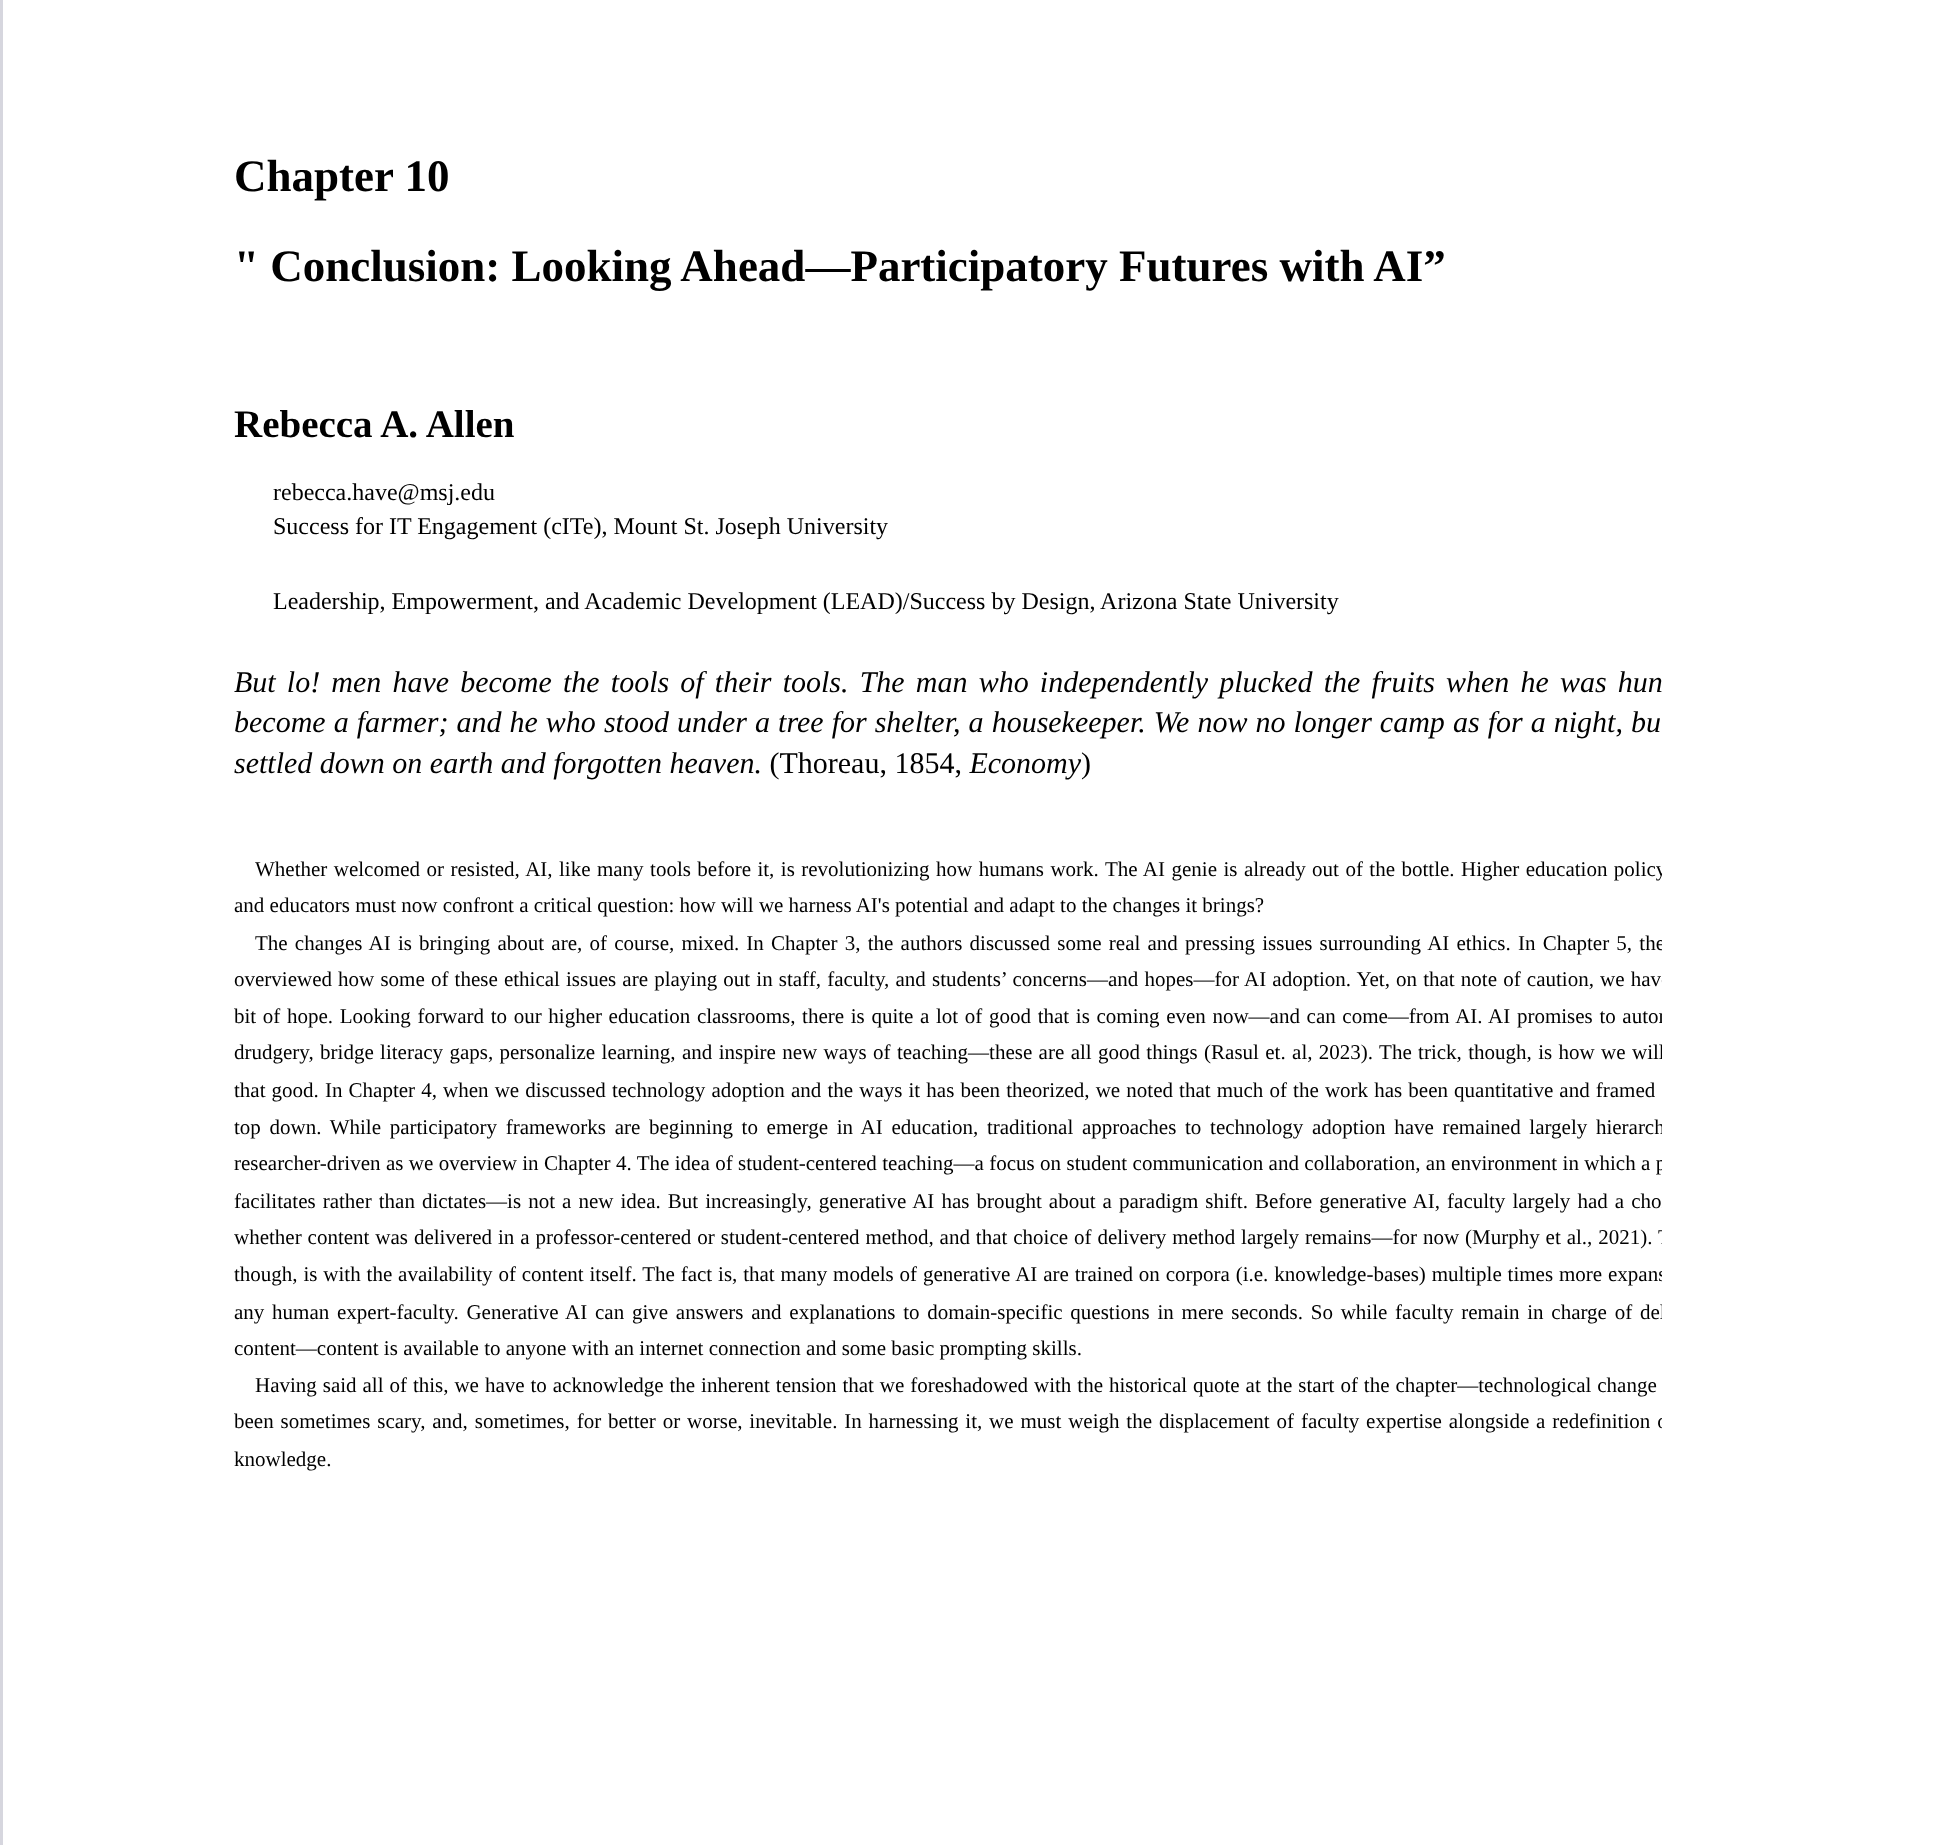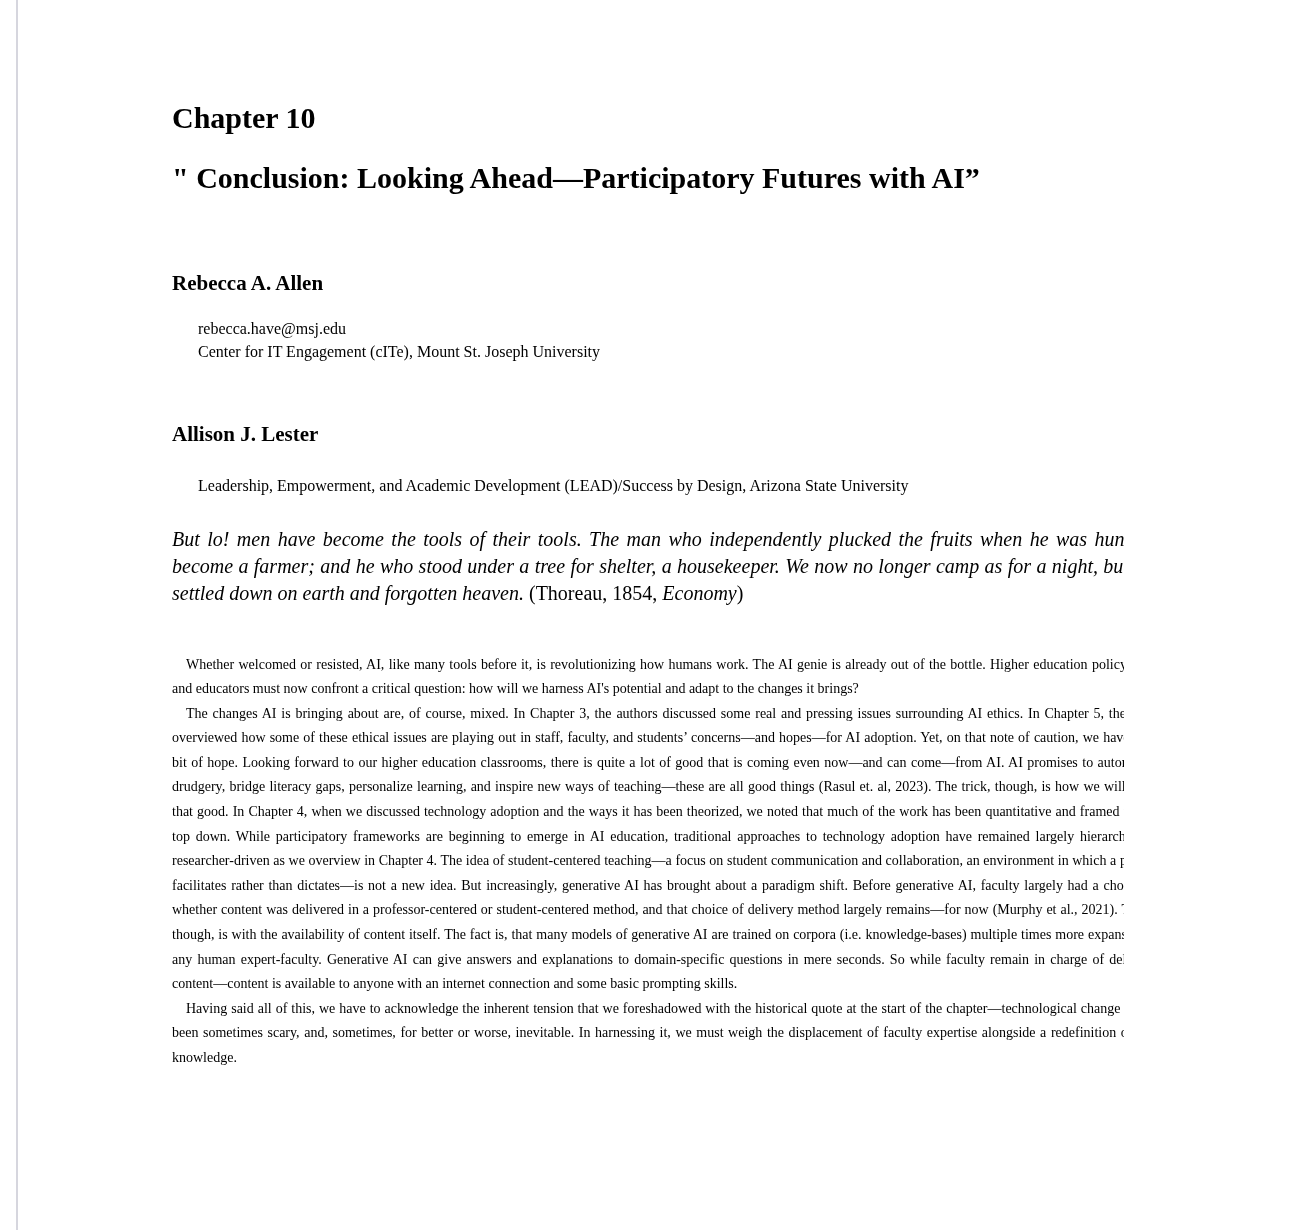--- a/index.html
+++ b/index.html
@@ -8,21 +8,20 @@
     background: #ffffff;
   }
   .page {
     position: relative;
     width: 1108px;
     height: 1230px;
     background: #ffffff;
     overflow: hidden;
     font-family: "Liberation Serif", "DejaVu Serif", serif;
     color: #000000;
-    margin-left: 16px;
   }
   .left-rule {
     position: absolute;
     left: 0;
     top: 0;
     width: 2px;
     height: 100%;
     background: #d6d6de;
   }
   .doc {
@@ -38,21 +37,21 @@
     line-height: 36px;
     margin: 0;
   }
   .chapter-title {
     font-size: 30px;
     font-weight: bold;
     line-height: 36px;
     margin: 24px 0 0 0;
   }
   .author-name {
-    font-size: 21px;
+    font-size: 26px;
     font-weight: bold;
     line-height: 26px;
     margin: 74px 0 0 0;
   }
   .author-name.second {
     margin-top: 58px;
   }
   .author-details {
     margin: 22px 0 0 26px;
     font-size: 16px;
@@ -93,24 +92,23 @@
   <div class="doc">
 
     <h1 class="chapter-label">Chapter 10</h1>
 
     <h1 class="chapter-title">" Conclusion: Looking Ahead—Participatory Futures with AI”</h1>
 
     <h2 class="author-name">Rebecca A. Allen</h2>
 
     <div class="author-details">
       <div>rebecca.have@msj.edu</div>
-      <div>Center for IT Engagement (cITe), Mount St. Joseph University</div>
+      <div>Success for IT Engagement (cITe), Mount St. Joseph University</div>
     </div>
 
-    <h2 class="author-name second">Allison J. Lester</h2>
 
     <div class="author-details second">
       <div>Leadership, Empowerment, and Academic Development (LEAD)/Success by Design, Arizona State University</div>
     </div>
 
     <p class="epigraph"><em>But lo! men have become the tools of their tools. The man who independently plucked the fruits when he was hungry is become a farmer; and he who stood under a tree for shelter, a housekeeper. We now no longer camp as for a night, but have settled down on earth and forgotten heaven.</em><span> (Thoreau, 1854, </span><em>Economy</em><span>)</span></p>
 
     <p class="body-text first">Whether welcomed or resisted, AI, like many tools before it, is revolutionizing how humans work. The AI genie is already out of the bottle. Higher education policy-makers and educators must now confront a critical question: how will we harness AI's potential and adapt to the changes it brings?</p>
 
     <p class="body-text">The changes AI is bringing about are, of course, mixed. In Chapter 3, the authors discussed some real and pressing issues surrounding AI ethics. In Chapter 5, the authors overviewed how some of these ethical issues are playing out in staff, faculty, and students’ concerns—and hopes—for AI adoption. Yet, on that note of caution, we have quite a bit of hope. Looking forward to our higher education classrooms, there is quite a lot of good that is coming even now—and can come—from AI. AI promises to automate our drudgery, bridge literacy gaps, personalize learning, and inspire new ways of teaching—these are all good things (Rasul et. al, 2023). The trick, though, is how we will harness that good. In Chapter 4, when we discussed technology adoption and the ways it has been theorized, we noted that much of the work has been quantitative and framed from the top down. While participatory frameworks are beginning to emerge in AI education, traditional approaches to technology adoption have remained largely hierarchical and researcher-driven as we overview in Chapter 4. The idea of student-centered teaching—a focus on student communication and collaboration, an environment in which a professor facilitates rather than dictates—is not a new idea. But increasingly, generative AI has brought about a paradigm shift. Before generative AI, faculty largely had a choice as to whether content was delivered in a professor-centered or student-centered method, and that choice of delivery method largely remains—for now (Murphy et al., 2021). The shift though, is with the availability of content itself. The fact is, that many models of generative AI are trained on corpora (i.e. knowledge-bases) multiple times more expansive than any human expert-faculty. Generative AI can give answers and explanations to domain-specific questions in mere seconds. So while faculty remain in charge of delivery of content—content is available to anyone with an internet connection and some basic prompting skills.</p>

